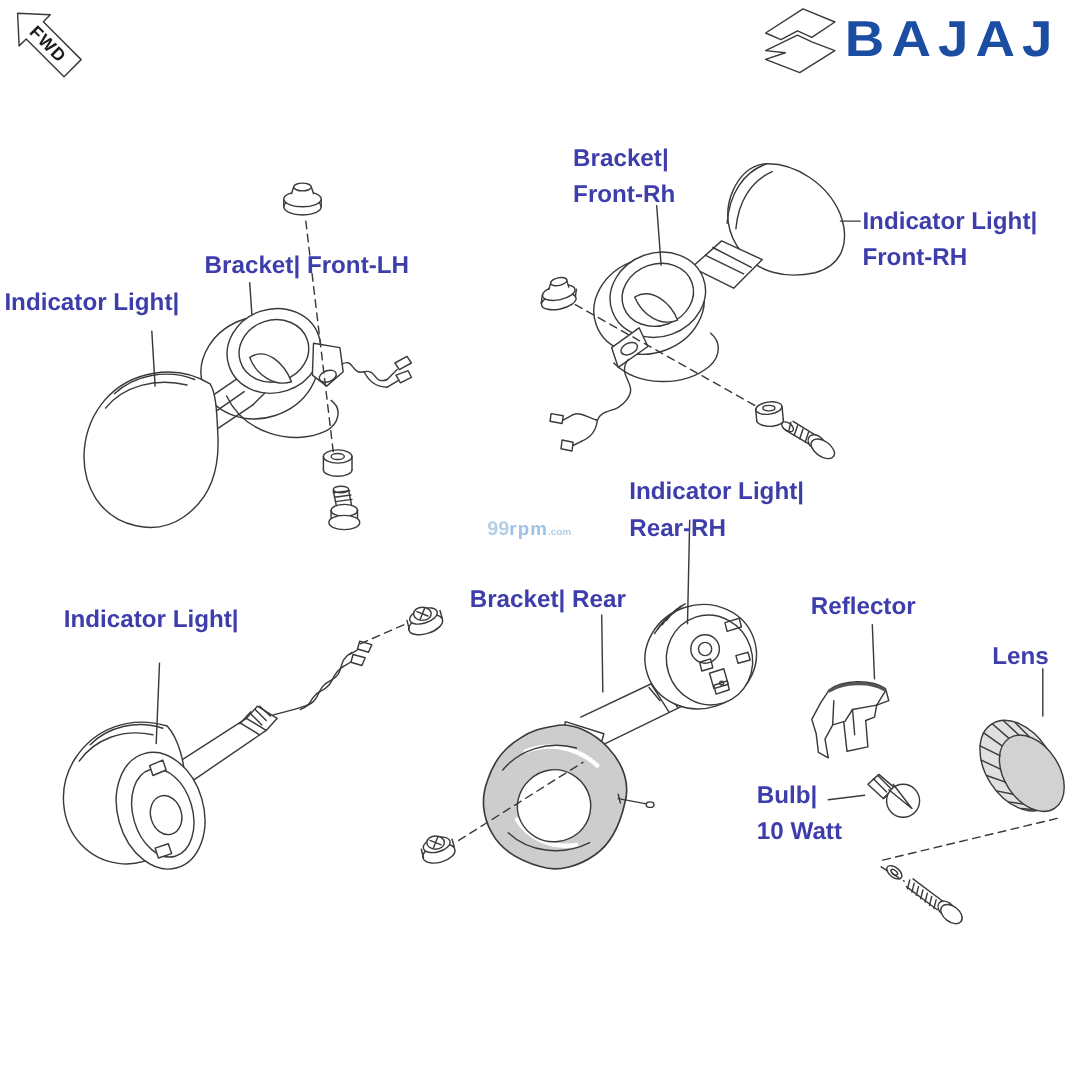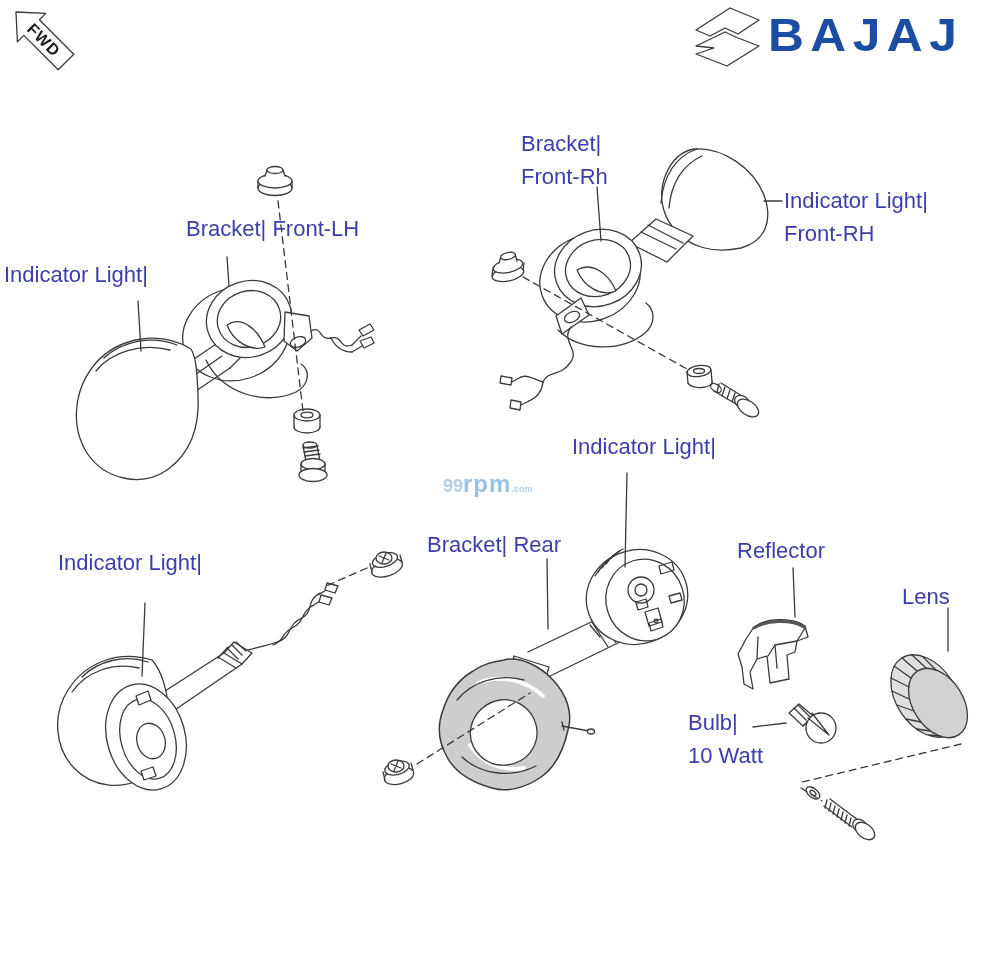--- a/index.html
+++ b/index.html
@@ -1,34 +1,34 @@
 <!DOCTYPE html>
 <html><head>
 <meta charset="utf-8">
 <style>
   html,body{margin:0;padding:0;}
   body{width:982px;height:980px;position:relative;background:#ffffff;overflow:hidden;
        font-family:"Liberation Sans",sans-serif;}
   .lbl{position:absolute;font-size:22px;line-height:33px;color:#3d3dab;white-space:nowrap;}
-  .lbl span{display:block;}
+  .lbl span{display:block;font-weight:bold;}
   #art{position:absolute;left:0;top:0;}
   #art path,#art ellipse,#art circle,#art line{stroke:#3a3a3a;stroke-width:1.3;fill:none;
        stroke-linecap:round;stroke-linejoin:round;}
   #art .wf{fill:#ffffff;}
   #art .gray{fill:#cdcdcd;stroke-width:1.5;}
   #art .lgray{fill:#d2d2d2;}
   #art .xgray{fill:#e0e0e0;}
   #art .wl{stroke:#ffffff;stroke-width:4;}
   #art .dash{stroke-dasharray:7 5;}
   #art .thick{stroke-width:3;stroke:#555;}
   .brand-word{position:absolute;left:768px;top:8px;font-size:46px;font-weight:bold;
        color:#1b4da3;letter-spacing:6px;transform:scaleX(1.08);transform-origin:left top;}
   .watermark{position:absolute;left:443px;top:470px;color:#b3cfe8;font-weight:bold;}
   .watermark .wm1{font-size:18px;}
-  .watermark .wm2{font-size:24px;color:#9dc2e3;letter-spacing:1px;}
+  .watermark .wm2{font-size:17px;color:#9dc2e3;letter-spacing:1px;}
   .watermark .wm3{font-size:9px;text-align:center;}
 </style>
 </head>
 <body>
 
 <svg id="art" width="982" height="980" viewBox="0 0 982 980">
 
   <g>
     <path d="M16,12 L45.7,13.4 L39.4,19.8 L73.8,54.2 L58.2,69.8 L23.8,35.4 L17.4,41.7 Z" fill="#ffffff" stroke="#1a1a1a" stroke-width="4.5" stroke-linejoin="miter"></path>
     <text transform="translate(26,30) rotate(45)" font-size="16" font-weight="bold" letter-spacing="1" fill="#1a1a1a" stroke="none" font-family="Liberation Sans, sans-serif">FWD</text>
@@ -303,36 +303,37 @@
 </svg>
 
 <div class="brand-word">BAJAJ</div>
 
 <div class="watermark"><span class="wm1">99</span><span class="wm2">rpm</span><span class="wm3">.com</span></div>
 
 <div class="lbl" style="left:4px;top:258px;">
   <span>Indicator Light|</span>
 </div>
 
-<div class="lbl" style="left:186px;top:212px;">
+<div class="lbl" style="left:186px;top:224px;">
   <span>Bracket| Front-LH</span>
 </div>
 
 <div class="lbl" style="left:521px;top:127px;">
   <span>Bracket|</span>
   <span>Front-Rh</span>
 </div>
 
 <div class="lbl" style="left:784px;top:184px;">
   <span>Indicator Light|</span>
   <span>Front-RH</span>
 </div>
 
 <div class="lbl" style="left:572px;top:430px;">
   <span>Indicator Light|</span>
+  <span>Rear-RH</span>
 </div>
 
 <div class="lbl" style="left:427px;top:528px;">
   <span>Bracket| Rear</span>
 </div>
 
 <div class="lbl" style="left:58px;top:546px;">
   <span>Indicator Light|</span>
 </div>
 

